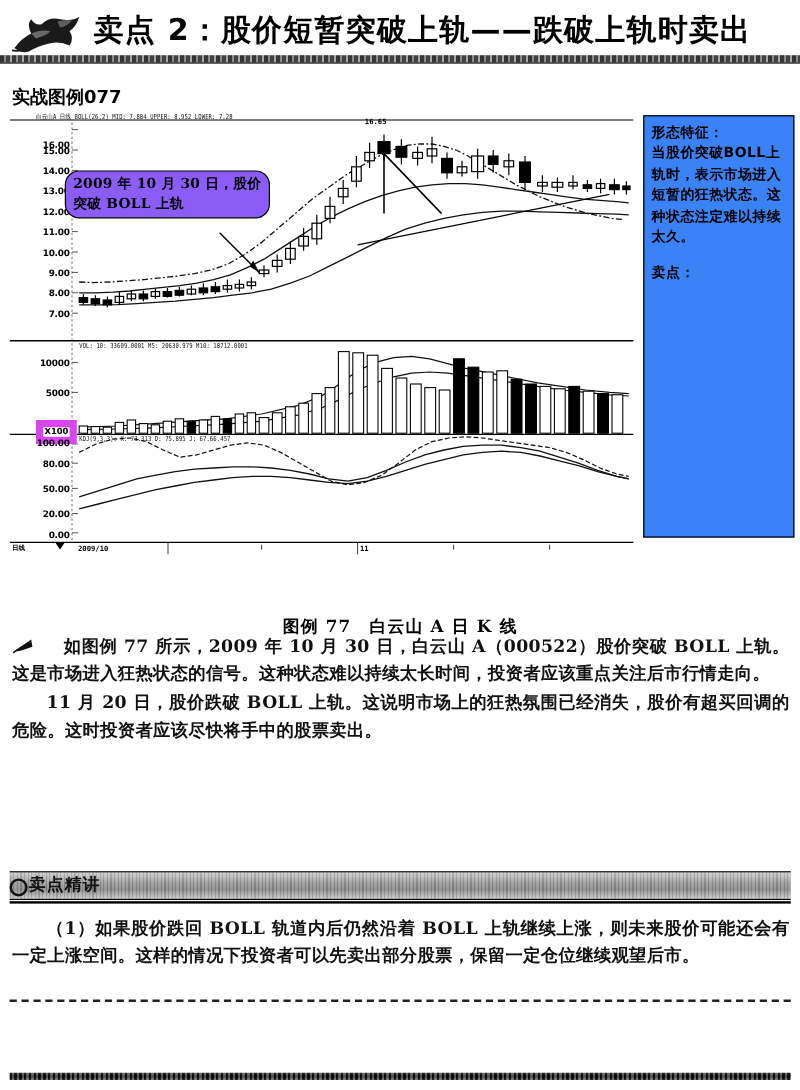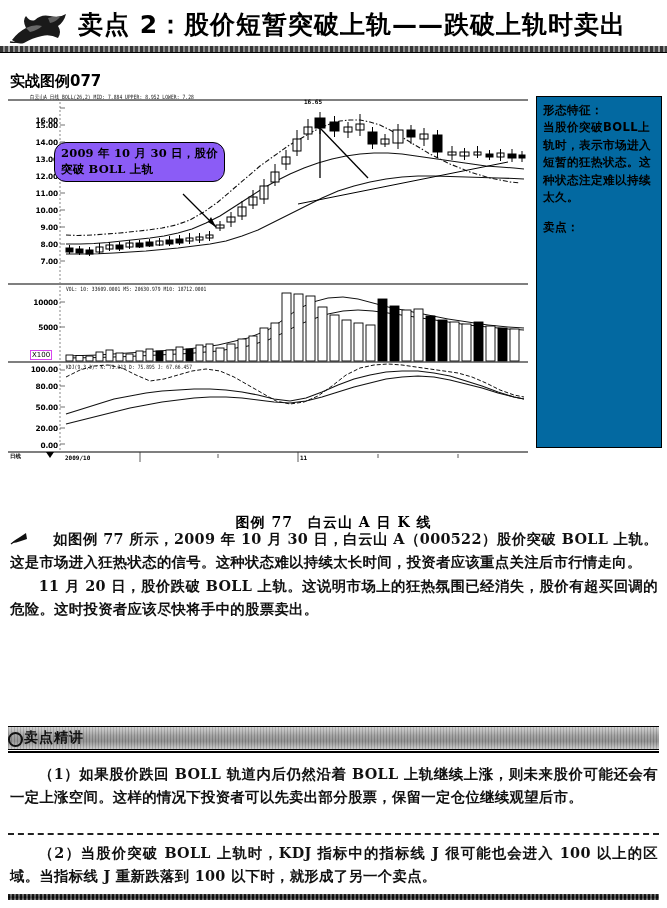--- a/index.html
+++ b/index.html
@@ -48,42 +48,42 @@
   }
   .xaxis-label{
     position:absolute;font-size:6px;font-weight:bold;white-space:nowrap;
     font-family:"DejaVu Sans Mono","Liberation Mono",monospace;
   }
   .peak-label{
     position:absolute;font-size:6px;font-weight:bold;white-space:nowrap;
     font-family:"DejaVu Sans Mono","Liberation Mono",monospace;
   }
   .vol-unit{
-    position:absolute;font-size:7px;font-weight:normal;
-    border:1px solid #d946ef;padding:0 1px;background:#fff;
+    position:absolute;font-size:7px;font-weight:bold;
+    border:6px solid #d946ef;padding:0 1px;background:#fff;
     font-family:"DejaVu Sans","Liberation Sans",sans-serif;
   }
   .corner-tag{
     position:absolute;font-size:5.5px;font-weight:bold;white-space:nowrap;
     font-family:"DejaVu Sans Mono","Liberation Mono",monospace;
   }
 
   
   .callout{
     position:absolute;border:1.6px solid #000;border-radius:12px;
     background:#8b5cf6;padding:3px 6px 4px 6px;
     font-family:"DejaVu Serif","Liberation Serif",serif;
     font-size:11.5px;line-height:1.35;font-weight:bold;letter-spacing:.2px;
     white-space:nowrap;
   }
 
   
   .infobox{
     position:absolute;left:536px;top:96px;width:126px;height:352px;
-    border:1.6px solid #000;background:#0369a1;padding:5px 6px;
+    border:1.6px solid #000;background:#3b82f6;padding:5px 6px;
     box-sizing:border-box;
   }
   .infobox p{
     margin:0;font-size:11.6px;line-height:1.5;font-weight:bold;
     font-family:"DejaVu Sans","Liberation Sans",sans-serif;
     letter-spacing:.4px;
   }
   .infobox .gap{height:13px;}
 
   
@@ -441,18 +441,15 @@
 
   <div class="sect-bar"></div>
   <div class="sect-bullet"></div>
   <div class="sect-bar-title">卖点精讲</div>
   <div class="sect-under"></div>
 
   <div class="bodytext" style="top:762px;">
     <p class="para">（1）如果股价跌回 BOLL 轨道内后仍然沿着 BOLL 上轨继续上涨，则未来股价可能还会有一定上涨空间。这样的情况下投资者可以先卖出部分股票，保留一定仓位继续观望后市。</p>
   </div>
   <div class="dash-rule"></div>
-  <div class="bodytext" style="top:841px;">
-    <p class="para">（2）当股价突破 BOLL 上轨时，KDJ 指标中的指标线 J 很可能也会进入 100 以上的区域。当指标线 J 重新跌落到 100 以下时，就形成了另一个卖点。</p>
-  </div>
 
   <div class="bottom-bar"></div>
 </div>
 
 </body></html>

